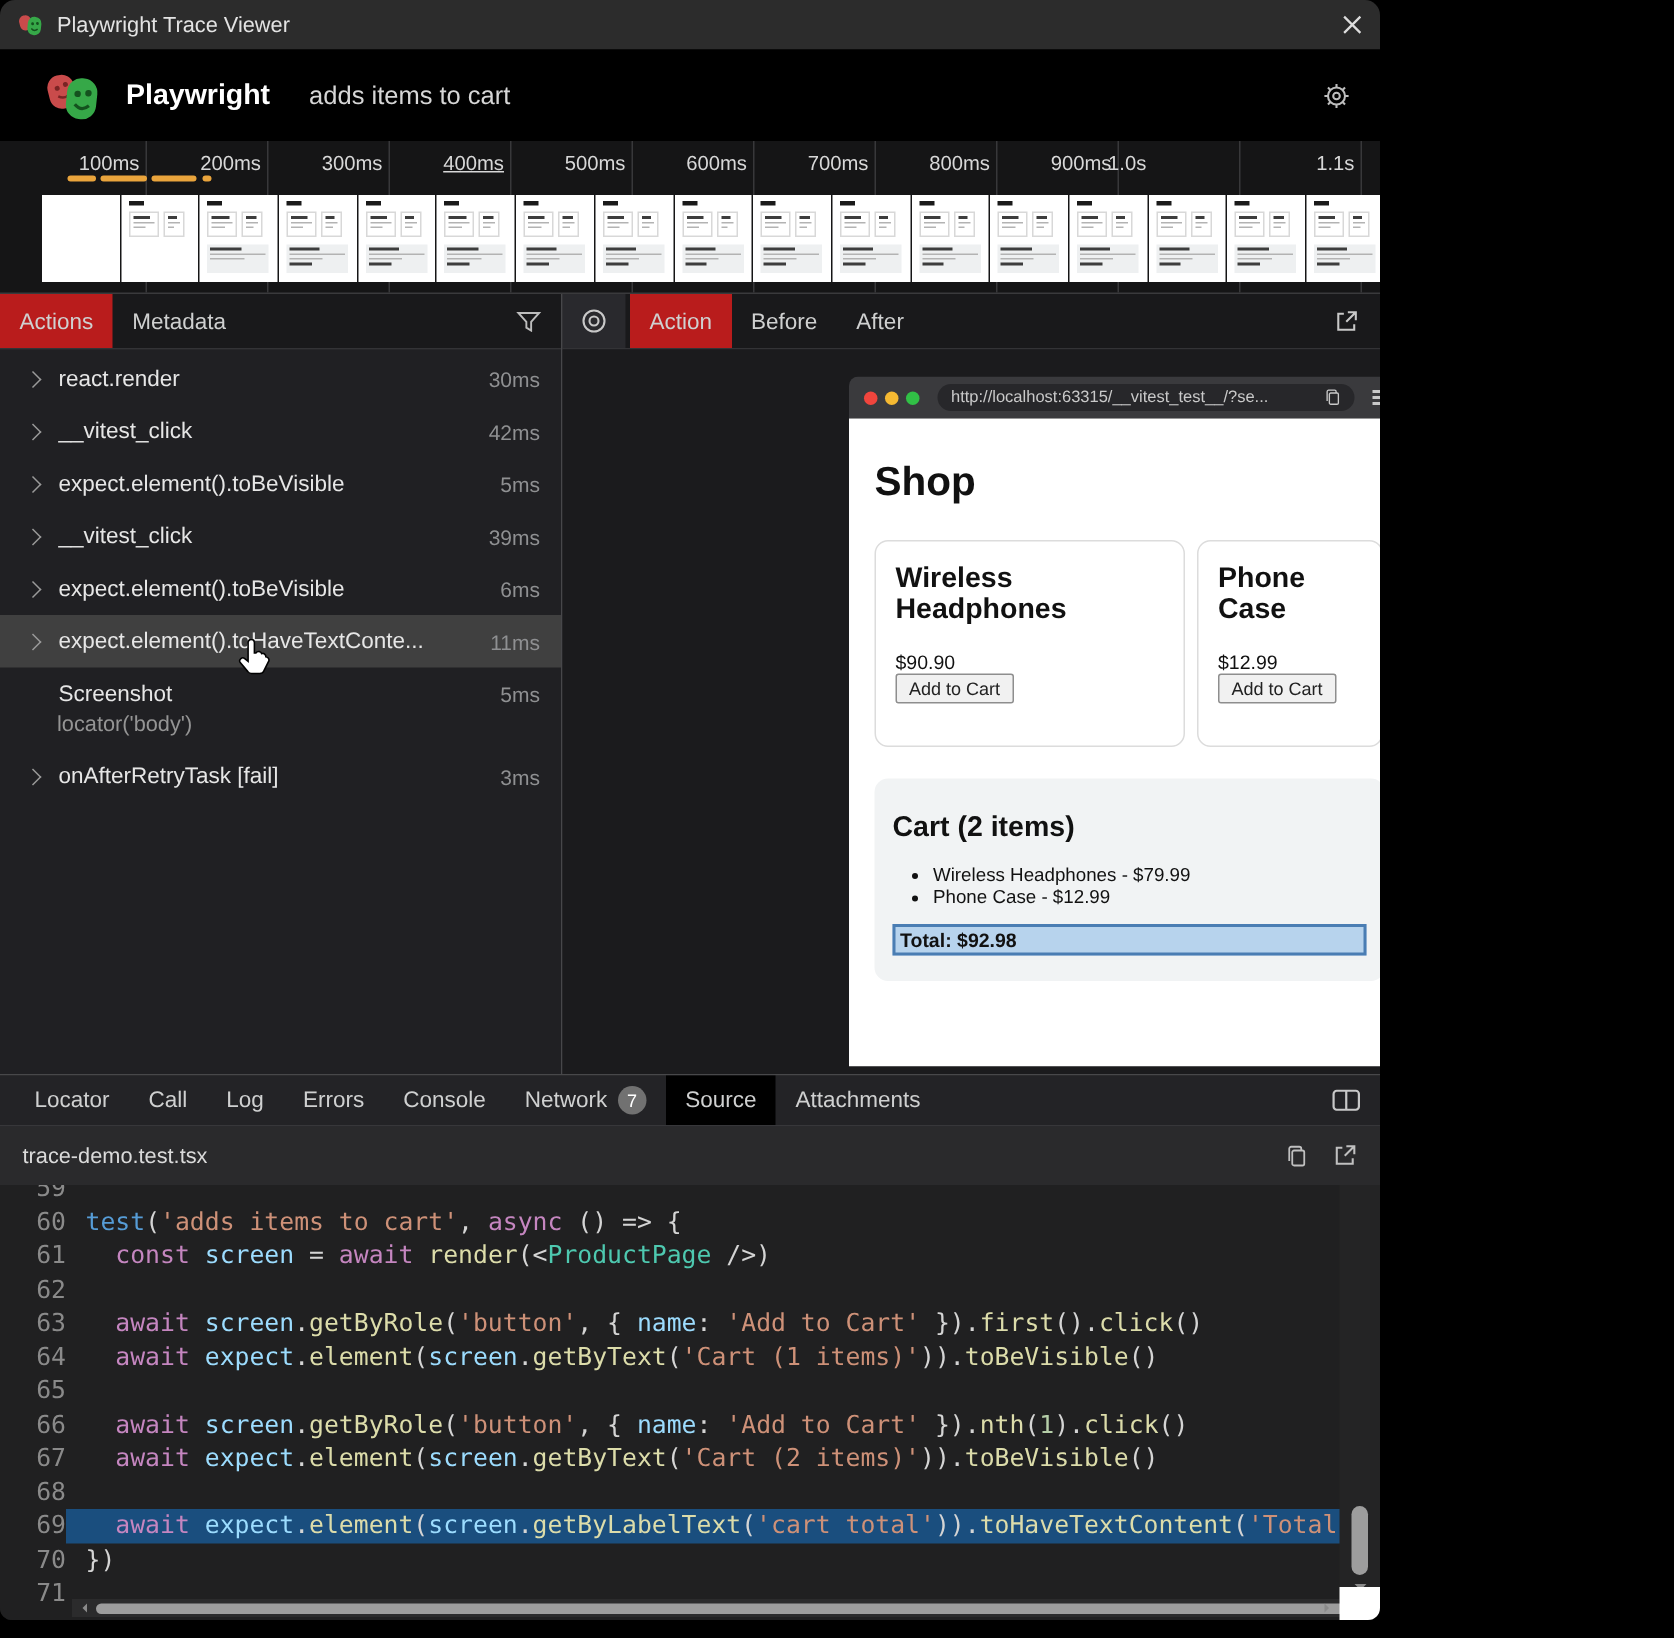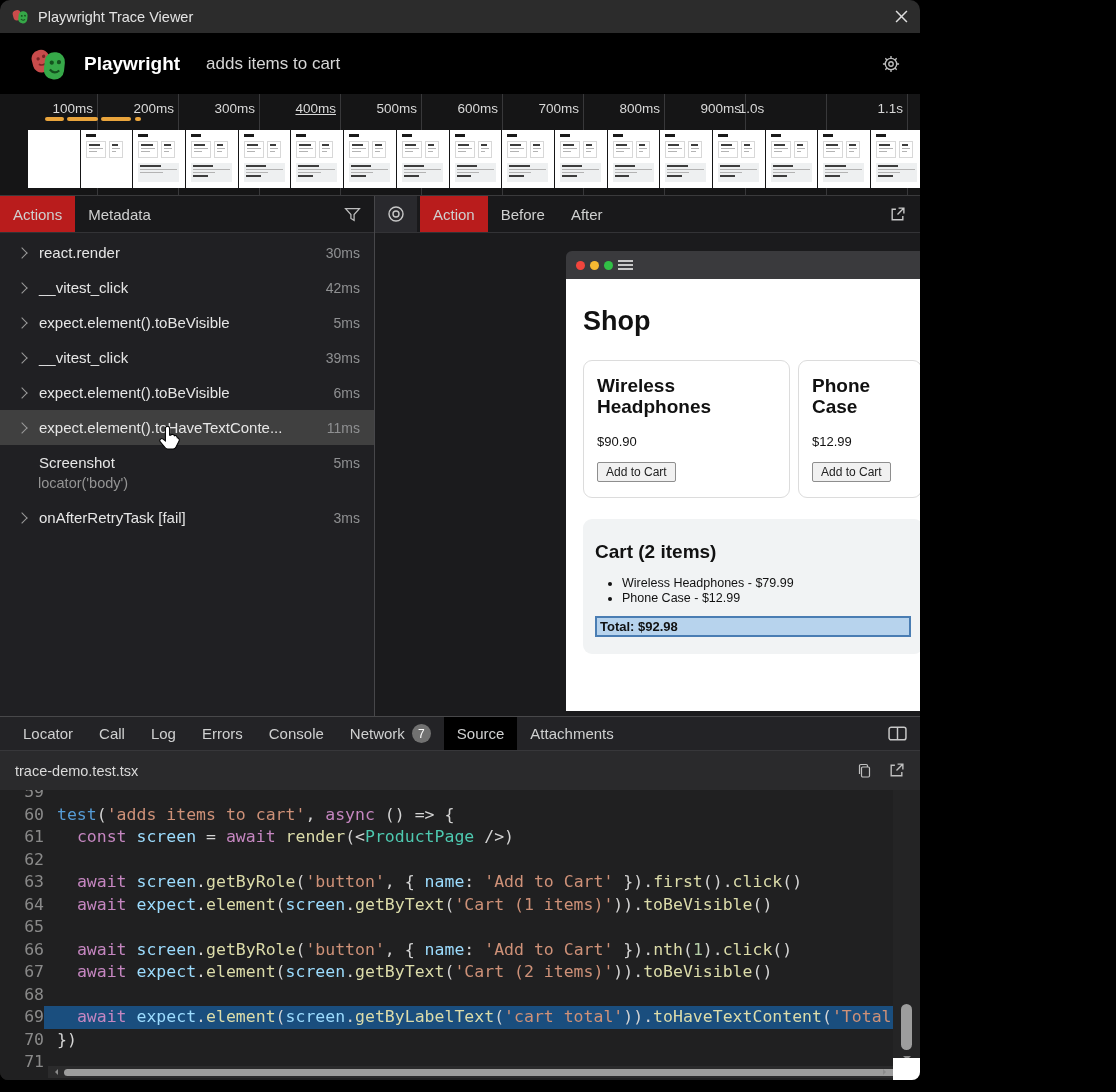--- a/index.html
+++ b/index.html
@@ -71,21 +71,21 @@
   .burger{display:flex;flex-direction:column;gap:2.5px;width:15px;}
   .burger i{height:1.8px;background:#c9c9c9;display:block;}
   .page{background:#fff;height:432px;padding:0 17px;box-sizing:border-box;color:#111;overflow:hidden;}
   .shop-h{font-size:27px;font-weight:bold;padding-top:27px;}
   .products{display:flex;gap:8px;margin-top:23px;}
   .card{border:1px solid #dcdcdc;border-radius:9px;padding:14px 13px;box-sizing:border-box;height:138px;}
   .card.c1{width:207px;}
   .card.c2{width:124px;}
   .pname{font-size:19px;font-weight:bold;line-height:1.13;}
   .price{font-size:13px;margin-top:16px;}
-  .atc{margin-top:13px;display:inline-block;font-size:12px;padding:2px 8px;border:1px solid #8e8e8e;background:#f1f1f1;border-radius:2px;color:#222;}
+  .atc{display:inline-block;font-size:12px;padding:2px 8px;border:1px solid #8e8e8e;background:#f1f1f1;border-radius:2px;color:#222;}
   .cartbox{margin-top:21px;background:#f1f3f4;border-radius:9px;padding:13px 12px 17px;box-sizing:border-box;}
   .cart-h{font-size:19px;font-weight:bold;margin-top:9px;}
   .cartbox ul{margin:13px 0 0;padding-left:27px;font-size:12.5px;}
   .cartbox li{margin:1px 0;}
   .total{margin-top:11px;font-weight:bold;font-size:13px;padding:0 3px;line-height:17px;border:2px solid;}
 
   
   .bottom{height:364px;display:flex;flex-direction:column;background:#202021;border-top:1px solid #48484a;box-sizing:border-box;}
   .btabs{height:33px;background:#232326;display:flex;align-items:center;padding-left:10px;border-bottom:1px solid #37373a;flex:none;}
   .btabs .tab{font-size:15px;}
@@ -670,20 +670,29 @@
               <path fill="none" stroke="#c8c8c8" stroke-width="1.3" d="M6.5 3 H3 v10 h10 V9.5 M9 2 h5 v5 M13.8 2.2 L8 8"></path>
             </svg>
         </span>
       </div>
       <div class="snapshot">
         <div class="browser">
           <div class="chrome">
             <span class="dot r"></span>
             <span class="dot y"></span>
             <span class="dot g"></span>
+            <div class="addr">
+              <span class="url">http://localhost:63315/__vitest_test__/?se...</span>
+              <span style="display:flex">
+                <svg width="11" height="12" viewBox="0 0 14 16">
+                    <rect x="4" y="4" width="8" height="10" rx="1.2" fill="none" stroke="#c9c9c9" stroke-width="1.2"></rect>
+                    <path d="M10 4 V2.8 A1.3 1.3 0 0 0 8.7 1.5 H3.3 A1.3 1.3 0 0 0 2 2.8 V11" fill="none" stroke="#c9c9c9" stroke-width="1.2"></path>
+                  </svg>
+              </span>
+            </div>
             <span class="burger">
                 <i></i>
                 <i></i>
                 <i></i>
               </span>
           </div>
           <div class="page">
             <div class="shop-h">Shop</div>
             <div class="products">
                 <div class="card c1"><div class="pname">Wireless Headphones</div><div class="price">$90.90</div><span class="atc">Add to Cart</span></div>

